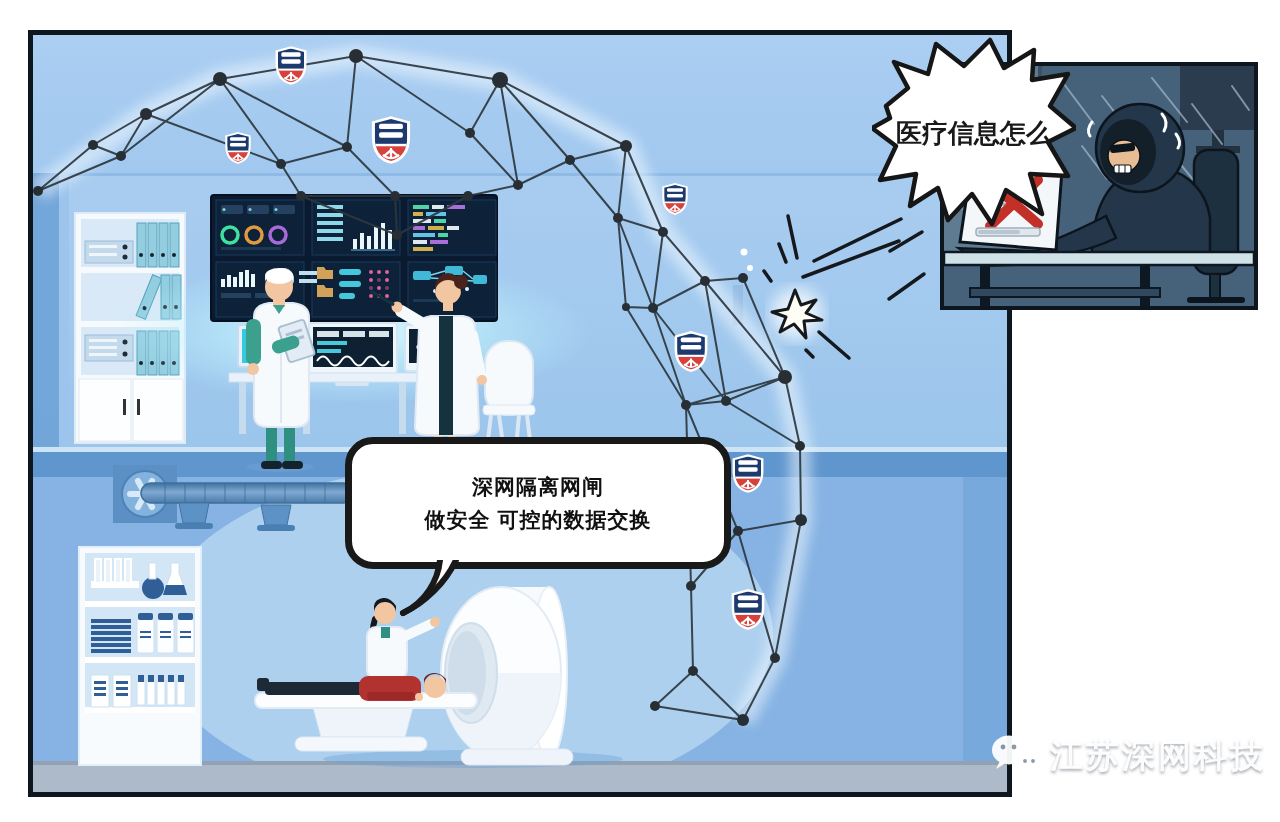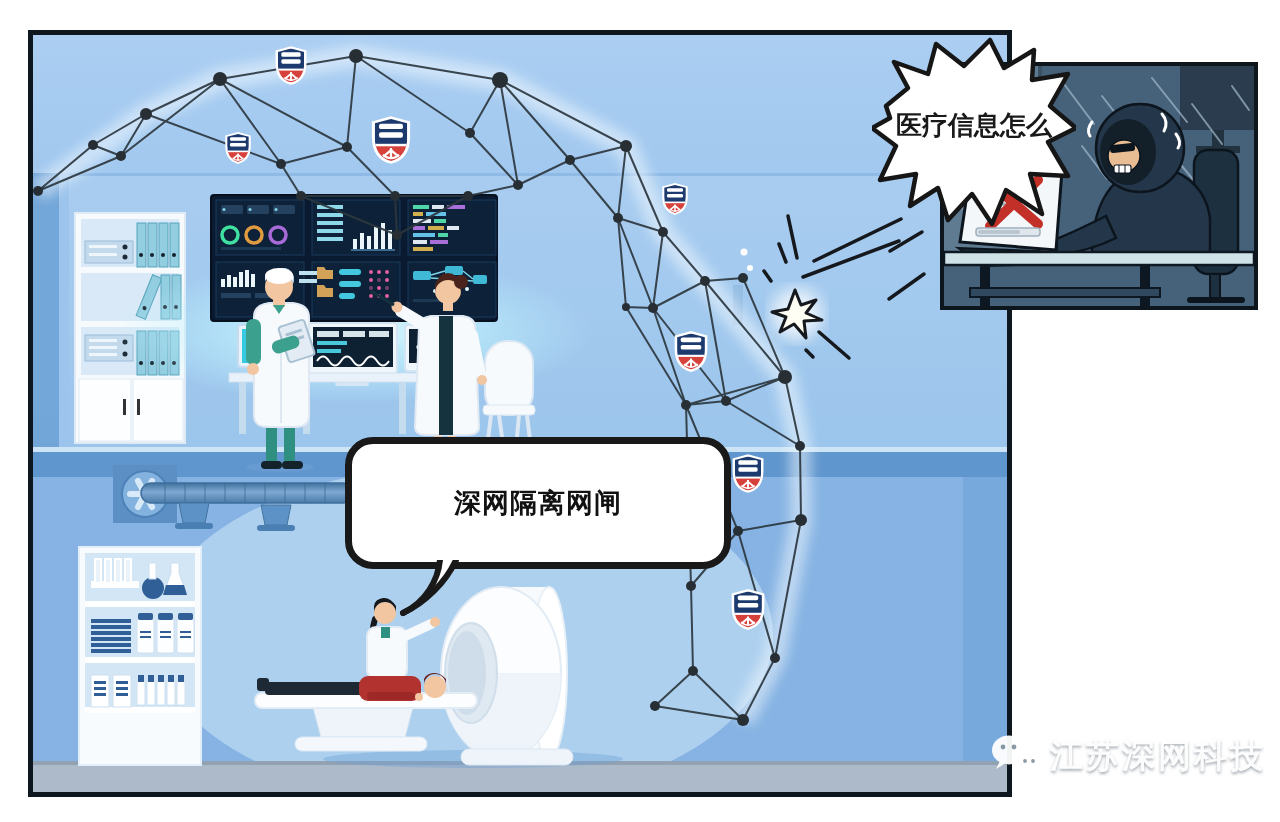--- a/index.html
+++ b/index.html
@@ -14,27 +14,27 @@
   .hacker-panel{position:absolute;left:940px;top:62px;width:310px;height:240px;
     border:4px solid #0d161c;background:#46627b;z-index:4;overflow:hidden;}
   .hacker-panel svg{position:absolute;left:0;top:0;}
 
   .fx{position:absolute;left:0;top:0;width:1280px;height:822px;z-index:3;pointer-events:none;}
 
   .shield{position:absolute;z-index:6;}
 
   .bubble-hacker{position:absolute;left:872px;top:36px;width:204px;height:214px;z-index:7;}
   .bubble-hacker svg{position:absolute;left:0;top:0;}
-  .bubble-hacker .txt{position:absolute;left:18px;top:72px;width:168px;
+  .bubble-hacker .txt{position:absolute;left:18px;top:80px;width:168px;
     text-align:center;font-weight:bold;font-size:26px;line-height:35px;color:#191919;}
 
   .bubble-main{position:absolute;left:345px;top:437px;width:372px;height:118px;
     background:#ffffff;border:7px solid #191919;border-radius:28px;z-index:7;
     display:flex;flex-direction:column;justify-content:center;align-items:center;}
-  .bubble-main .ln{font-weight:bold;font-size:27px;line-height:33px;color:#111;
+  .bubble-main .ln{font-weight:bold;font-size:21px;line-height:33px;color:#111;
     letter-spacing:1px;white-space:nowrap;}
   .bubble-tail{position:absolute;left:398px;top:560px;z-index:8;}
 
   .watermark{position:absolute;left:990px;top:733px;z-index:9;display:flex;
     align-items:center;gap:8px;}
   .watermark .wm-text{font-size:33px;font-weight:bold;letter-spacing:3px;
     color:rgba(255,255,255,.95);text-shadow:0 2px 3px rgba(96,108,120,.55);text-align:center;}
 </style>
 </head>
 <body>
@@ -712,20 +712,21 @@
     <svg viewBox="0 0 204 214" width="204" height="214">
       <polygon fill="#ffffff" stroke="#161616" stroke-width="4.5" stroke-linejoin="round" points="14,70 36,52 22,26 56,38 64,8 92,30 118,4 132,32 162,14 160,44 196,38 178,70 204,92 176,106 196,140 158,138 170,178 134,154 120,188 100,158 76,184 66,152 38,170 44,138 8,144 24,110 0,92 18,82"></polygon>
     </svg>
     <div class="txt">
       <div>医疗信息怎么</div>
     </div>
   </div>
 
   <div class="bubble-main">
     <div class="ln">深网隔离网闸</div>
+    <div class="ln">做安全 可控的数据交换</div>
   </div>
   <svg class="bubble-tail" width="70" height="58" viewBox="0 0 70 58">
     <path d="M58,0 C48,22 27,43 5,53 C28,42 40,20 42,0 Z" fill="#ffffff"></path>
     <path d="M58,0 C48,22 27,43 5,53" fill="none" stroke="#191919" stroke-width="6" stroke-linecap="round"></path>
     <path d="M42,0 C40,20 28,42 5,53" fill="none" stroke="#191919" stroke-width="6" stroke-linecap="round"></path>
   </svg>
 
   <div class="watermark">
     <svg width="52" height="46" viewBox="0 0 52 46">
       <g opacity="0.95">

